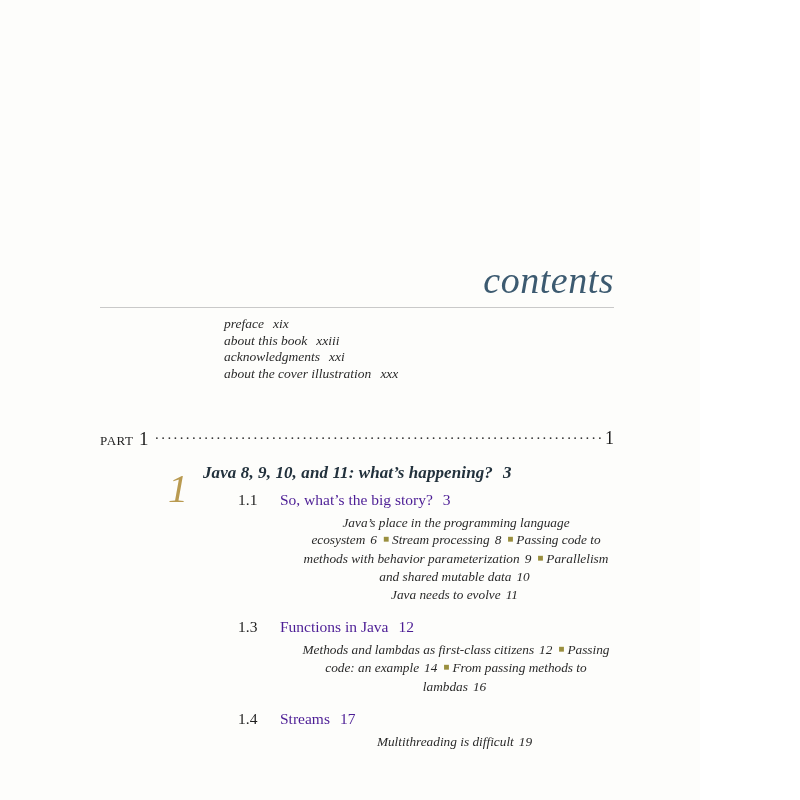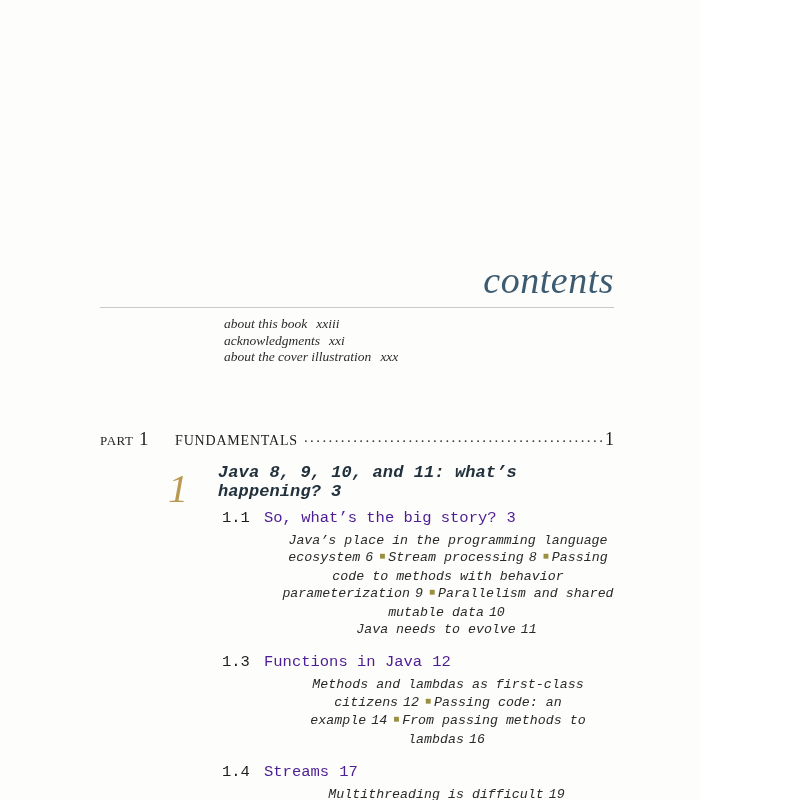--- a/index.html
+++ b/index.html
@@ -58,21 +58,21 @@
     padding-left: 9px;
   }
 
   
   .part-line {
     position: absolute;
     left: 100px;
     right: 86px;
     top: 428px;
     display: flex;
-    align-items: center;
+    align-items: flex-start;
     font-size: 19px;
     color: #1d1d1d;
   }
   .part-label {
     font-variant: small-caps;
     text-transform: lowercase;
     letter-spacing: 0.6px;
     white-space: nowrap;
   }
   .part-title {
@@ -110,40 +110,38 @@
     position: absolute;
     left: 10px;
     top: 6px;
     font-family: "Liberation Serif", serif;
     font-style: italic;
     font-size: 40px;
     color: #b99a50;
     line-height: 1;
   }
   .chapter-title {
-    margin-left: 60px;
+    margin-left: 45px;
     font-style: italic;
     font-weight: bold;
     font-size: 17px;
     color: #22313c;
     letter-spacing: 0.1px;
-    font-family: Liberation Mono, monospace;
   }
   .chapter-title .pg {
     font-style: italic;
     font-weight: bold;
     padding-left: 10px;
     color: #22313c;
   }
 
   
   .sections {
-    margin-left: 64px;
+    margin-left: 80px;
     margin-top: 8px;
-    font-family: Liberation Mono, monospace;
   }
   .section-row {
     display: flex;
     align-items: baseline;
     font-size: 15.5px;
     margin-top: 6px;
   }
   .section-num {
     width: 42px;
     flex: none;
@@ -176,33 +174,35 @@
 </head>
 <body>
 
 <div class="page">
 
   <div class="contents-title">contents</div>
   <div class="rule"></div>
 
   <div class="frontmatter">
     <div>
+      <span>preface</span><span class="pg">xix</span>
+    </div>
+    <div>
       <span>about this book</span><span class="pg">xxiii</span>
     </div>
     <div>
       <span>acknowledgments</span><span class="pg">xxi</span>
     </div>
     <div>
       <span>about the cover illustration</span><span class="pg">xxx</span>
     </div>
   </div>
 
   <div class="part-line">
     <span class="part-label">Part 1</span>
-    <span class="part-title">Fundamentals</span>
     <span class="dots">..........................................................................</span>
     <span class="part-page">1</span>
   </div>
 
   <div class="chapter">
     <div class="chapter-num">1</div>
     <div class="chapter-title">
       <span>Java 8, 9, 10, and 11: what’s happening?</span><span class="pg">3</span>
     </div>
 

